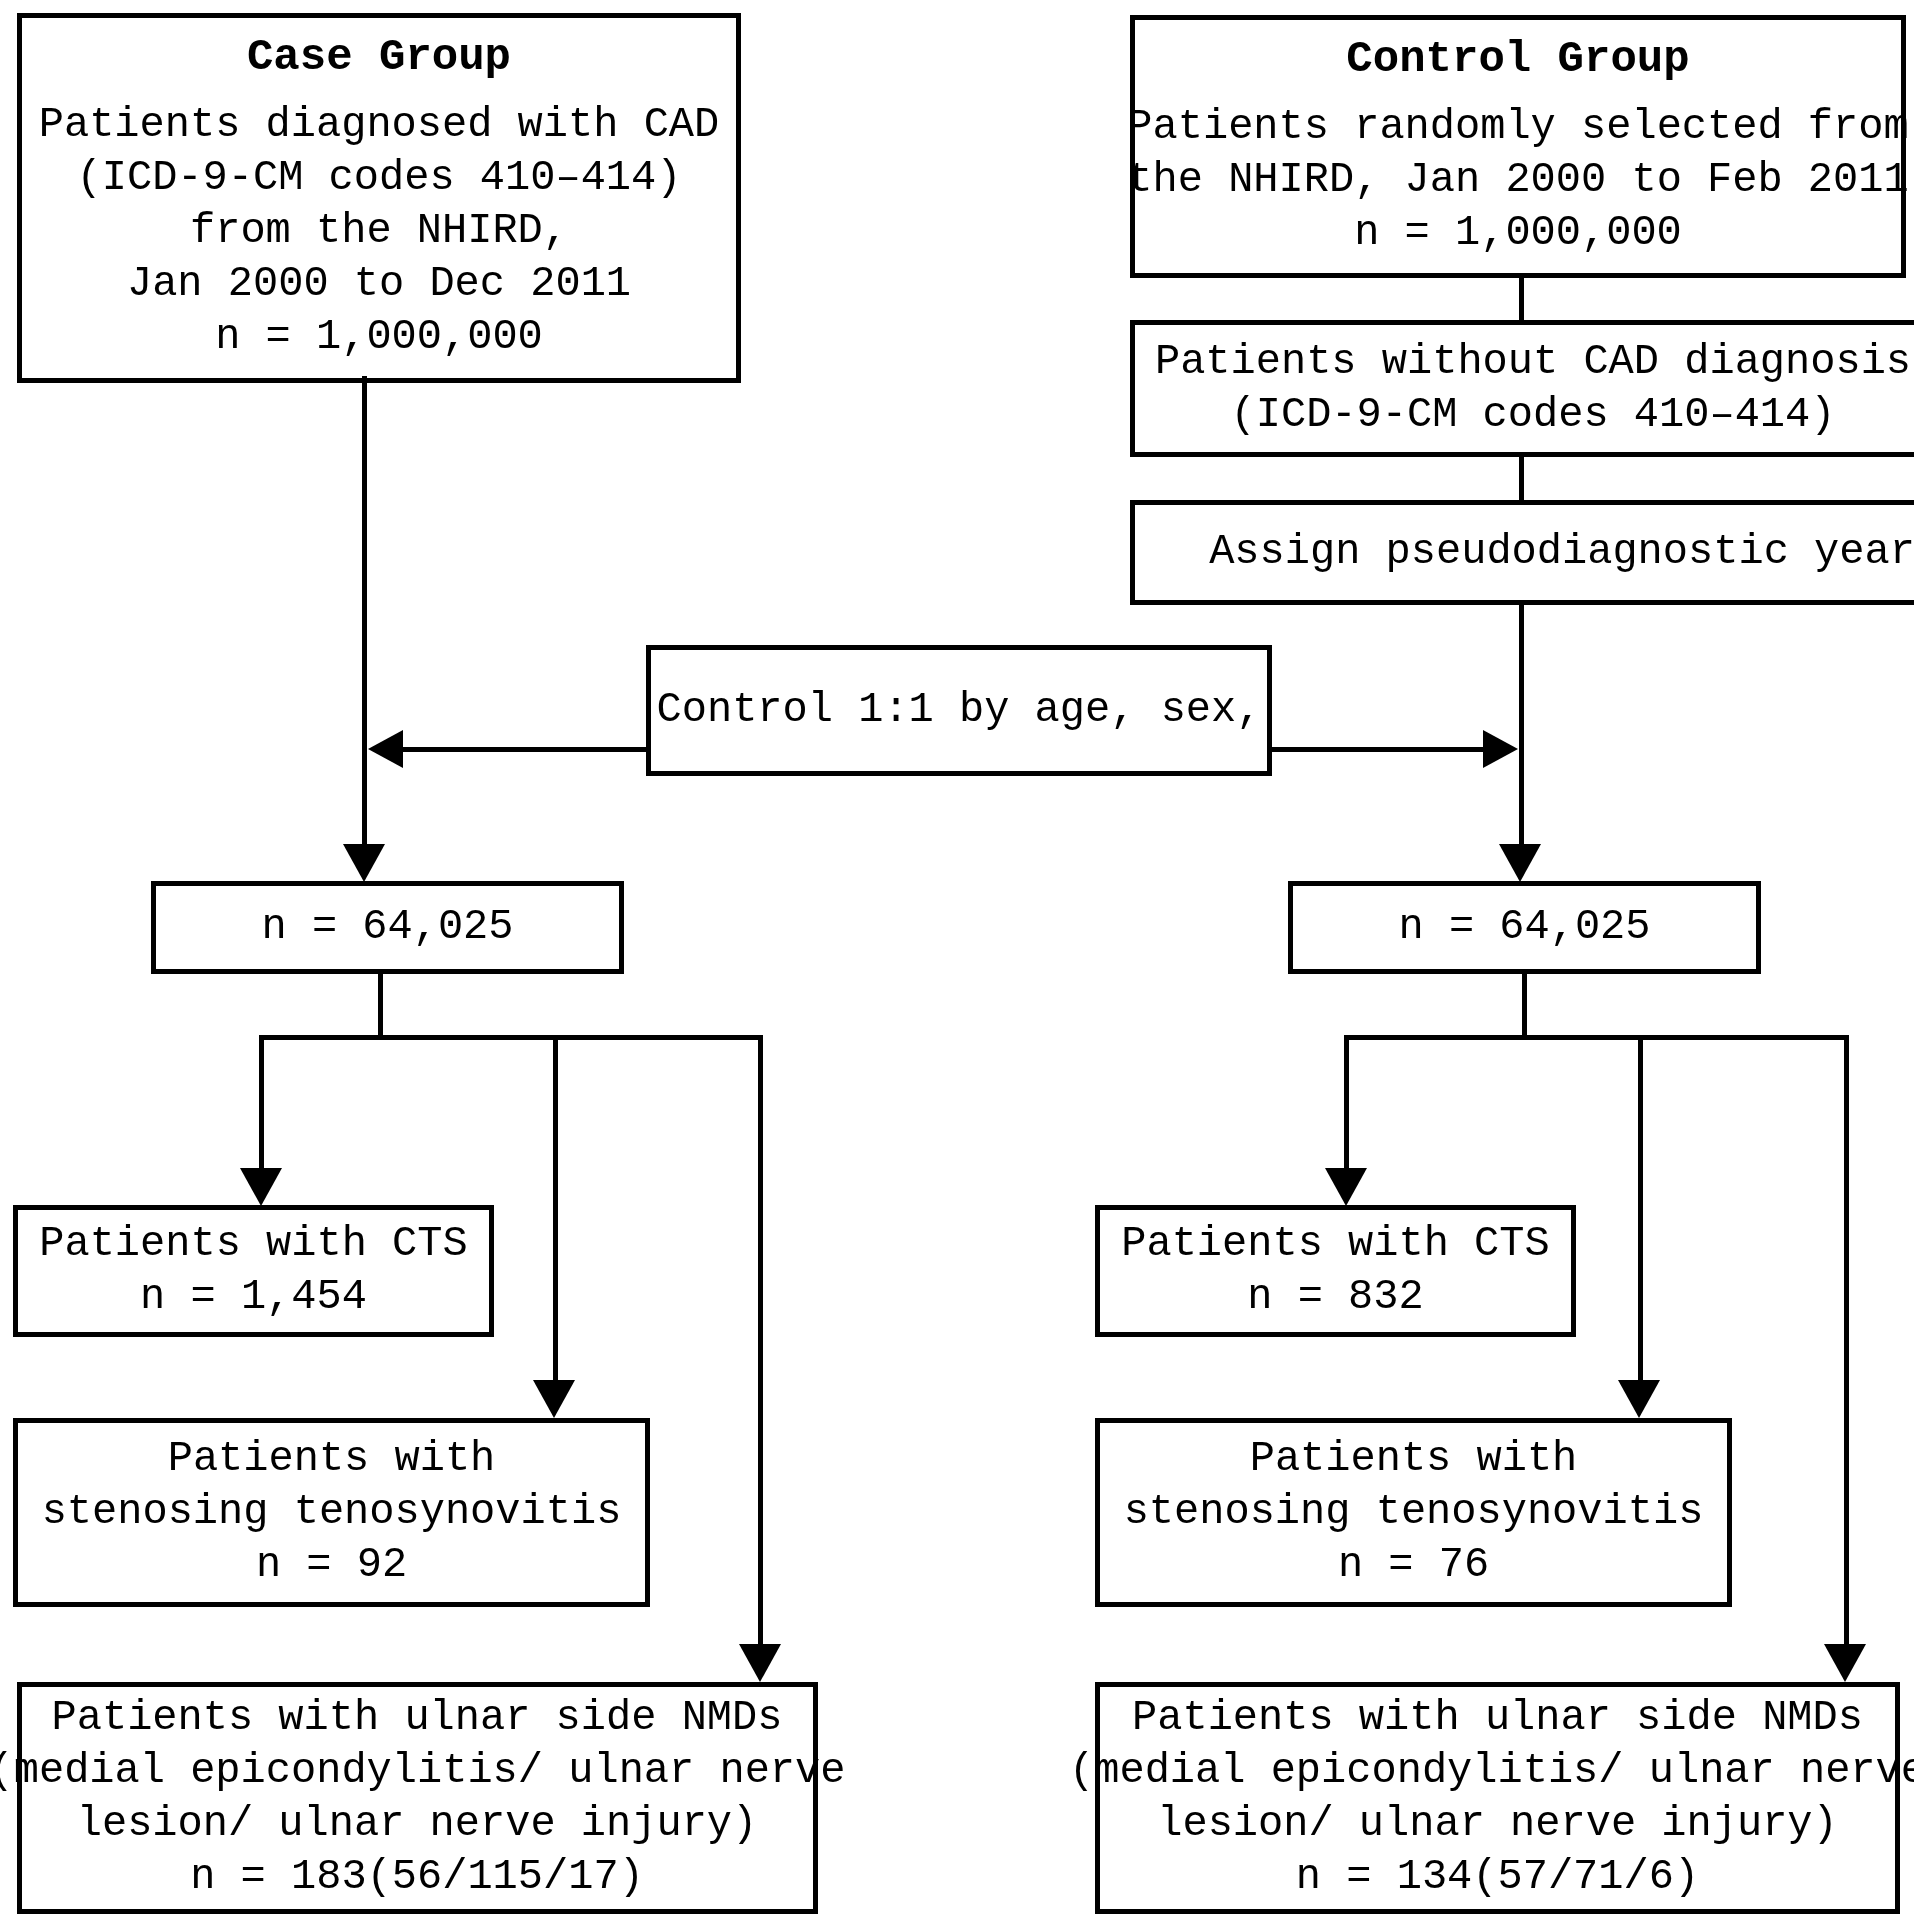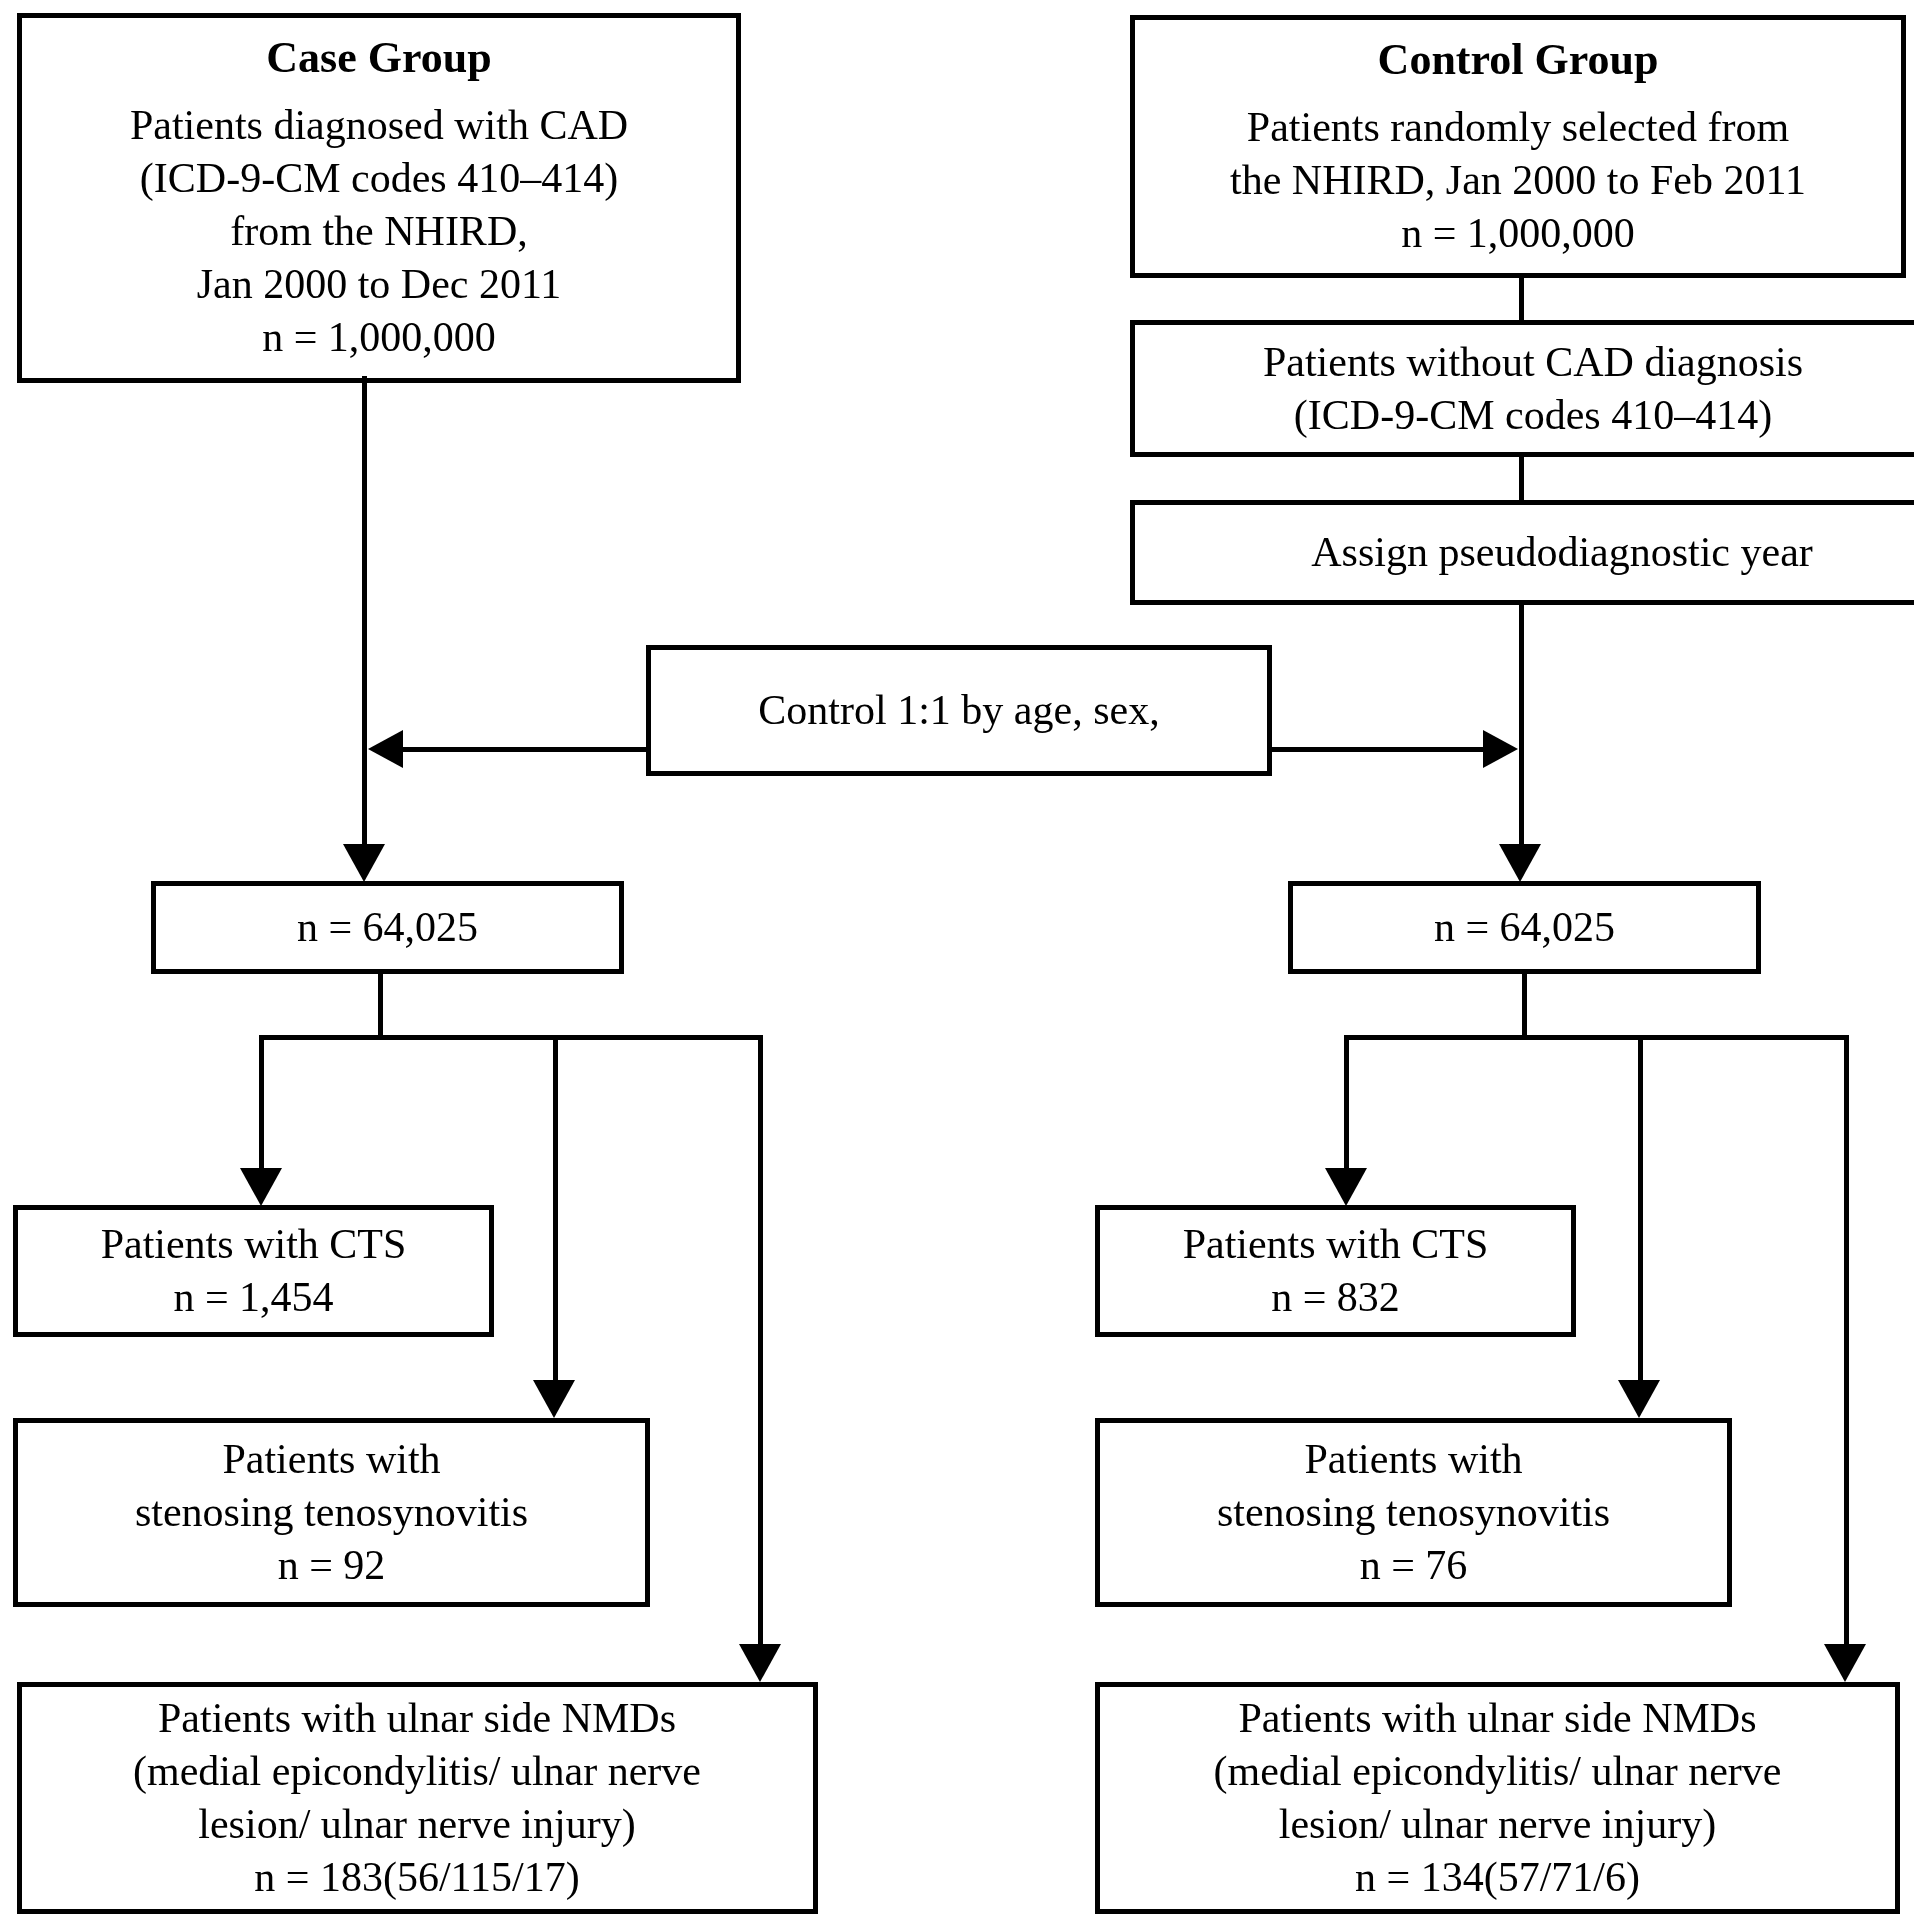--- a/index.html
+++ b/index.html
@@ -17,20 +17,21 @@
     background:#ffffff;
     border:5.1px solid #000000;
     display:flex;
     flex-direction:column;
     align-items:center;
     justify-content:center;
     text-align:right;
     color:#000000;
     font-size:42px;
     line-height:53px;
+    font-family:Liberation Mono, monospace;
   }
   .box-title{
     font-weight:700;
     font-size:44px;
     margin-bottom:15px;
   }
   .ln{white-space:nowrap;}
   .vl,.hl{position:absolute;background:#000000;}
   .vl{width:5.1px;}
   .hl{height:5.1px;}

